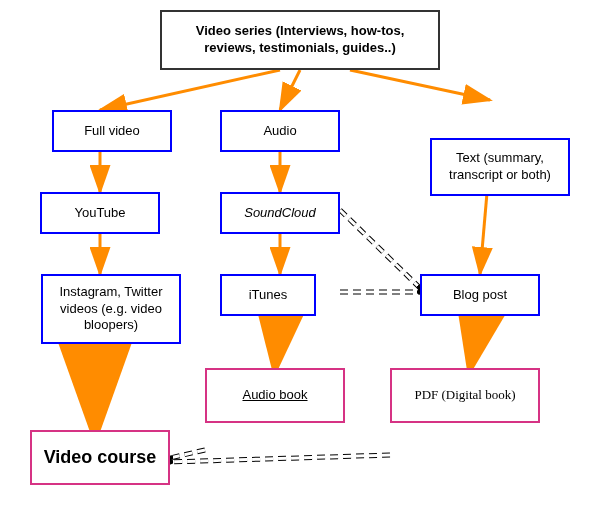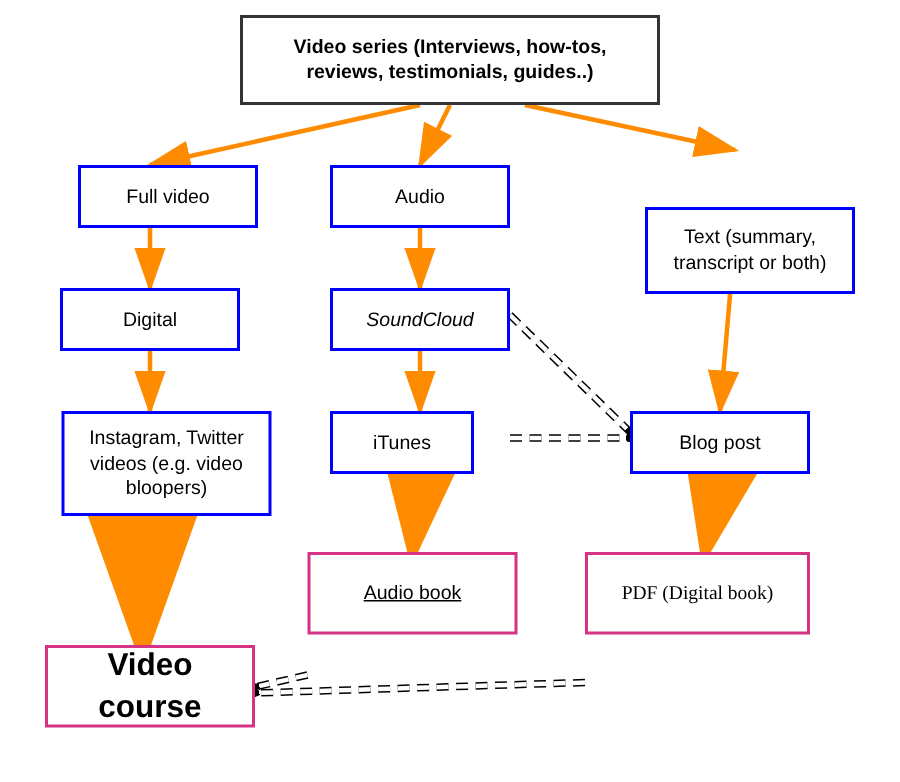--- a/index.html
+++ b/index.html
@@ -121,21 +121,21 @@
 
   <div class="node" style="left:220px; top:110px; width:120px; height:42px;">
     <span>Audio</span>
   </div>
 
   <div class="node" style="left:430px; top:100px; width:140px; height:58px;margin-top:38px;">
     <span>Text (summary, transcript or both)</span>
   </div>
 
   <div class="node" style="left:40px; top:192px; width:120px; height:42px;">
-    <span>Digital</span>
+    <span>YouTube</span>
   </div>
 
   <div class="node" style="left:220px; top:192px; width:120px; height:42px;font-style:italic;">
     <span>SoundCloud</span>
   </div>
 
   <div class="node" style="left:41px; top:274px; width:140px; height:70px;">
     <span>Instagram, Twitter videos (e.g. video bloopers)</span>
   </div>
 
@@ -148,17 +148,17 @@
   </div>
 
   <div class="node node-pink" style="left:205px; top:368px; width:140px; height:55px;text-decoration:underline;">
     <span>Audio book</span>
   </div>
 
   <div class="node node-pink" style="left:390px; top:368px; width:150px; height:55px;font-family:Liberation Serif, serif;">
     <span>PDF (Digital book)</span>
   </div>
 
-  <div class="node node-pink" style="left:30px; top:430px; width:140px; height:55px; font-weight:bold; font-size:21px;">
+  <div class="node node-pink" style="left:30px; top:430px; width:140px; height:55px; font-weight:bold; font-size:18px;">
     <span>Video course</span>
   </div>
 
 </div>
 
 </body></html>

